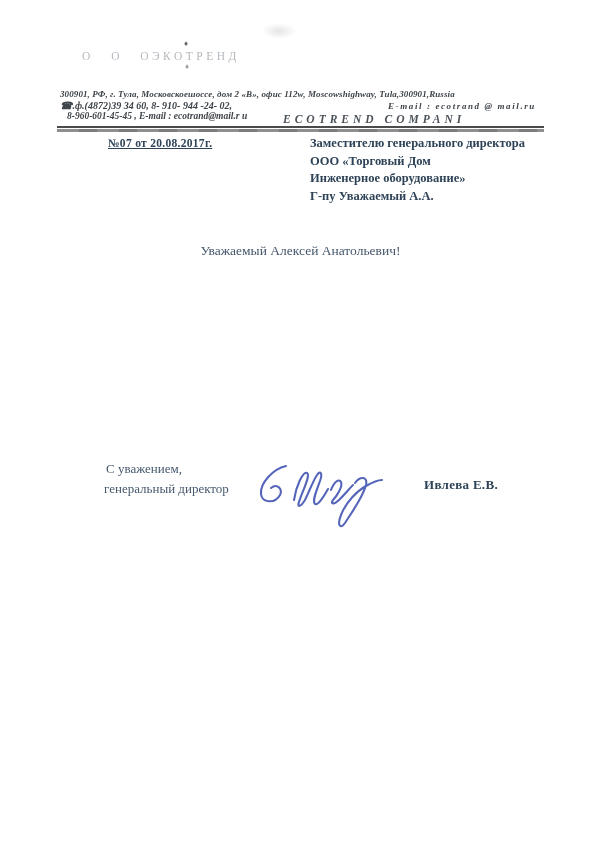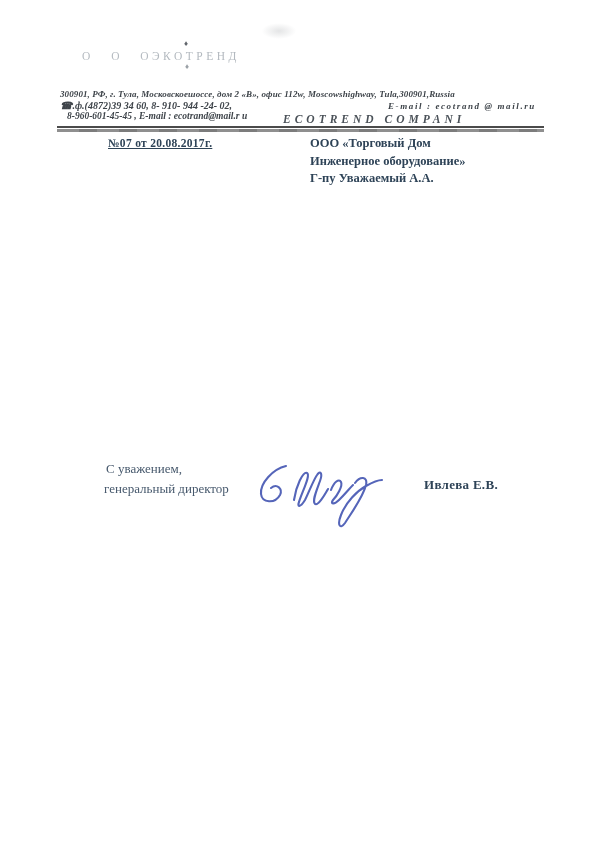--- a/index.html
+++ b/index.html
@@ -113,25 +113,27 @@
 
     <div class="abs rule">
       <div class="r1"></div>
       <div class="r2"></div>
     </div>
   </div>
 
   <div class="abs refnum">№07 от 20.08.2017г.</div>
 
   <div class="abs recipient">
+    <div>Заместителю генерального директора</div>
     <div>ООО «Торговый Дом</div>
     <div>Инженерное оборудование»</div>
     <div>Г-пу Уважаемый А.А.</div>
   </div>
 
+  <div class="abs salutation">Уважаемый Алексей Анатольевич!</div>
 
   <div class="abs body-text">
   </div>
 
   <div class="abs closing">С уважением,</div>
   <div class="abs signer-title">генеральный директор</div>
 
   <svg class="abs signature-svg" width="150" height="96" viewBox="0 0 150 96" aria-hidden="true">
     <g fill="none" stroke="#4355b2" stroke-width="2.1" stroke-linecap="round" stroke-linejoin="round" opacity="0.9">
       <path d="M38,22 C25,25 12,39 13,50 C14,59 27,60 32,51 C35,45 29,39 23,44"></path>

